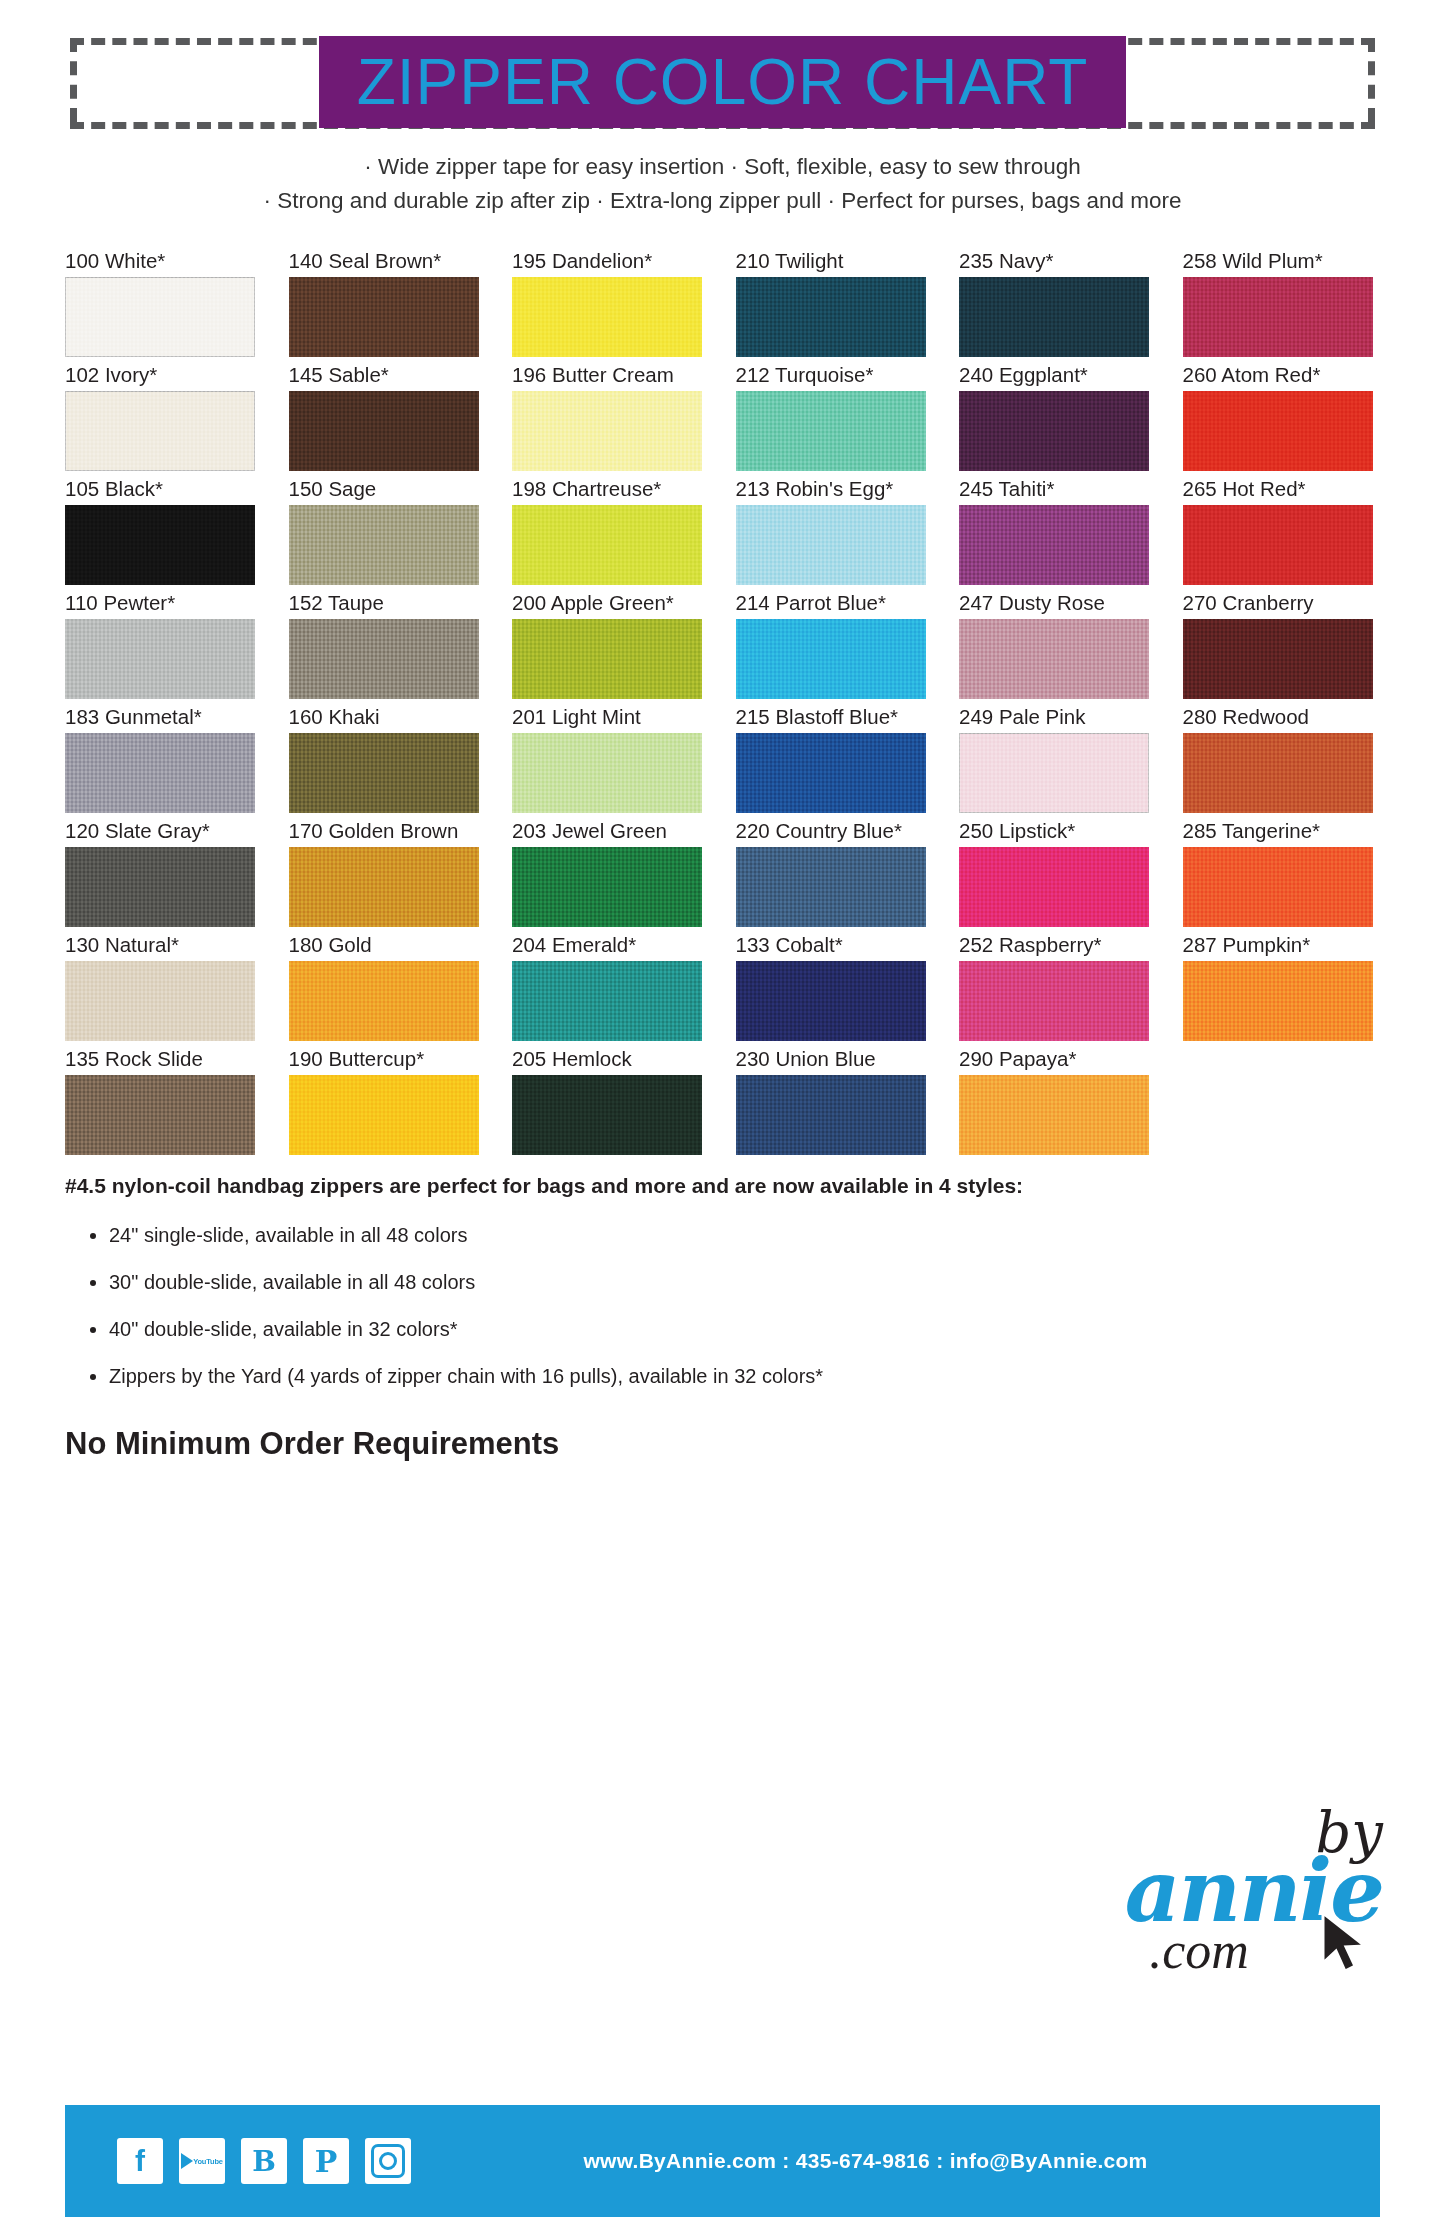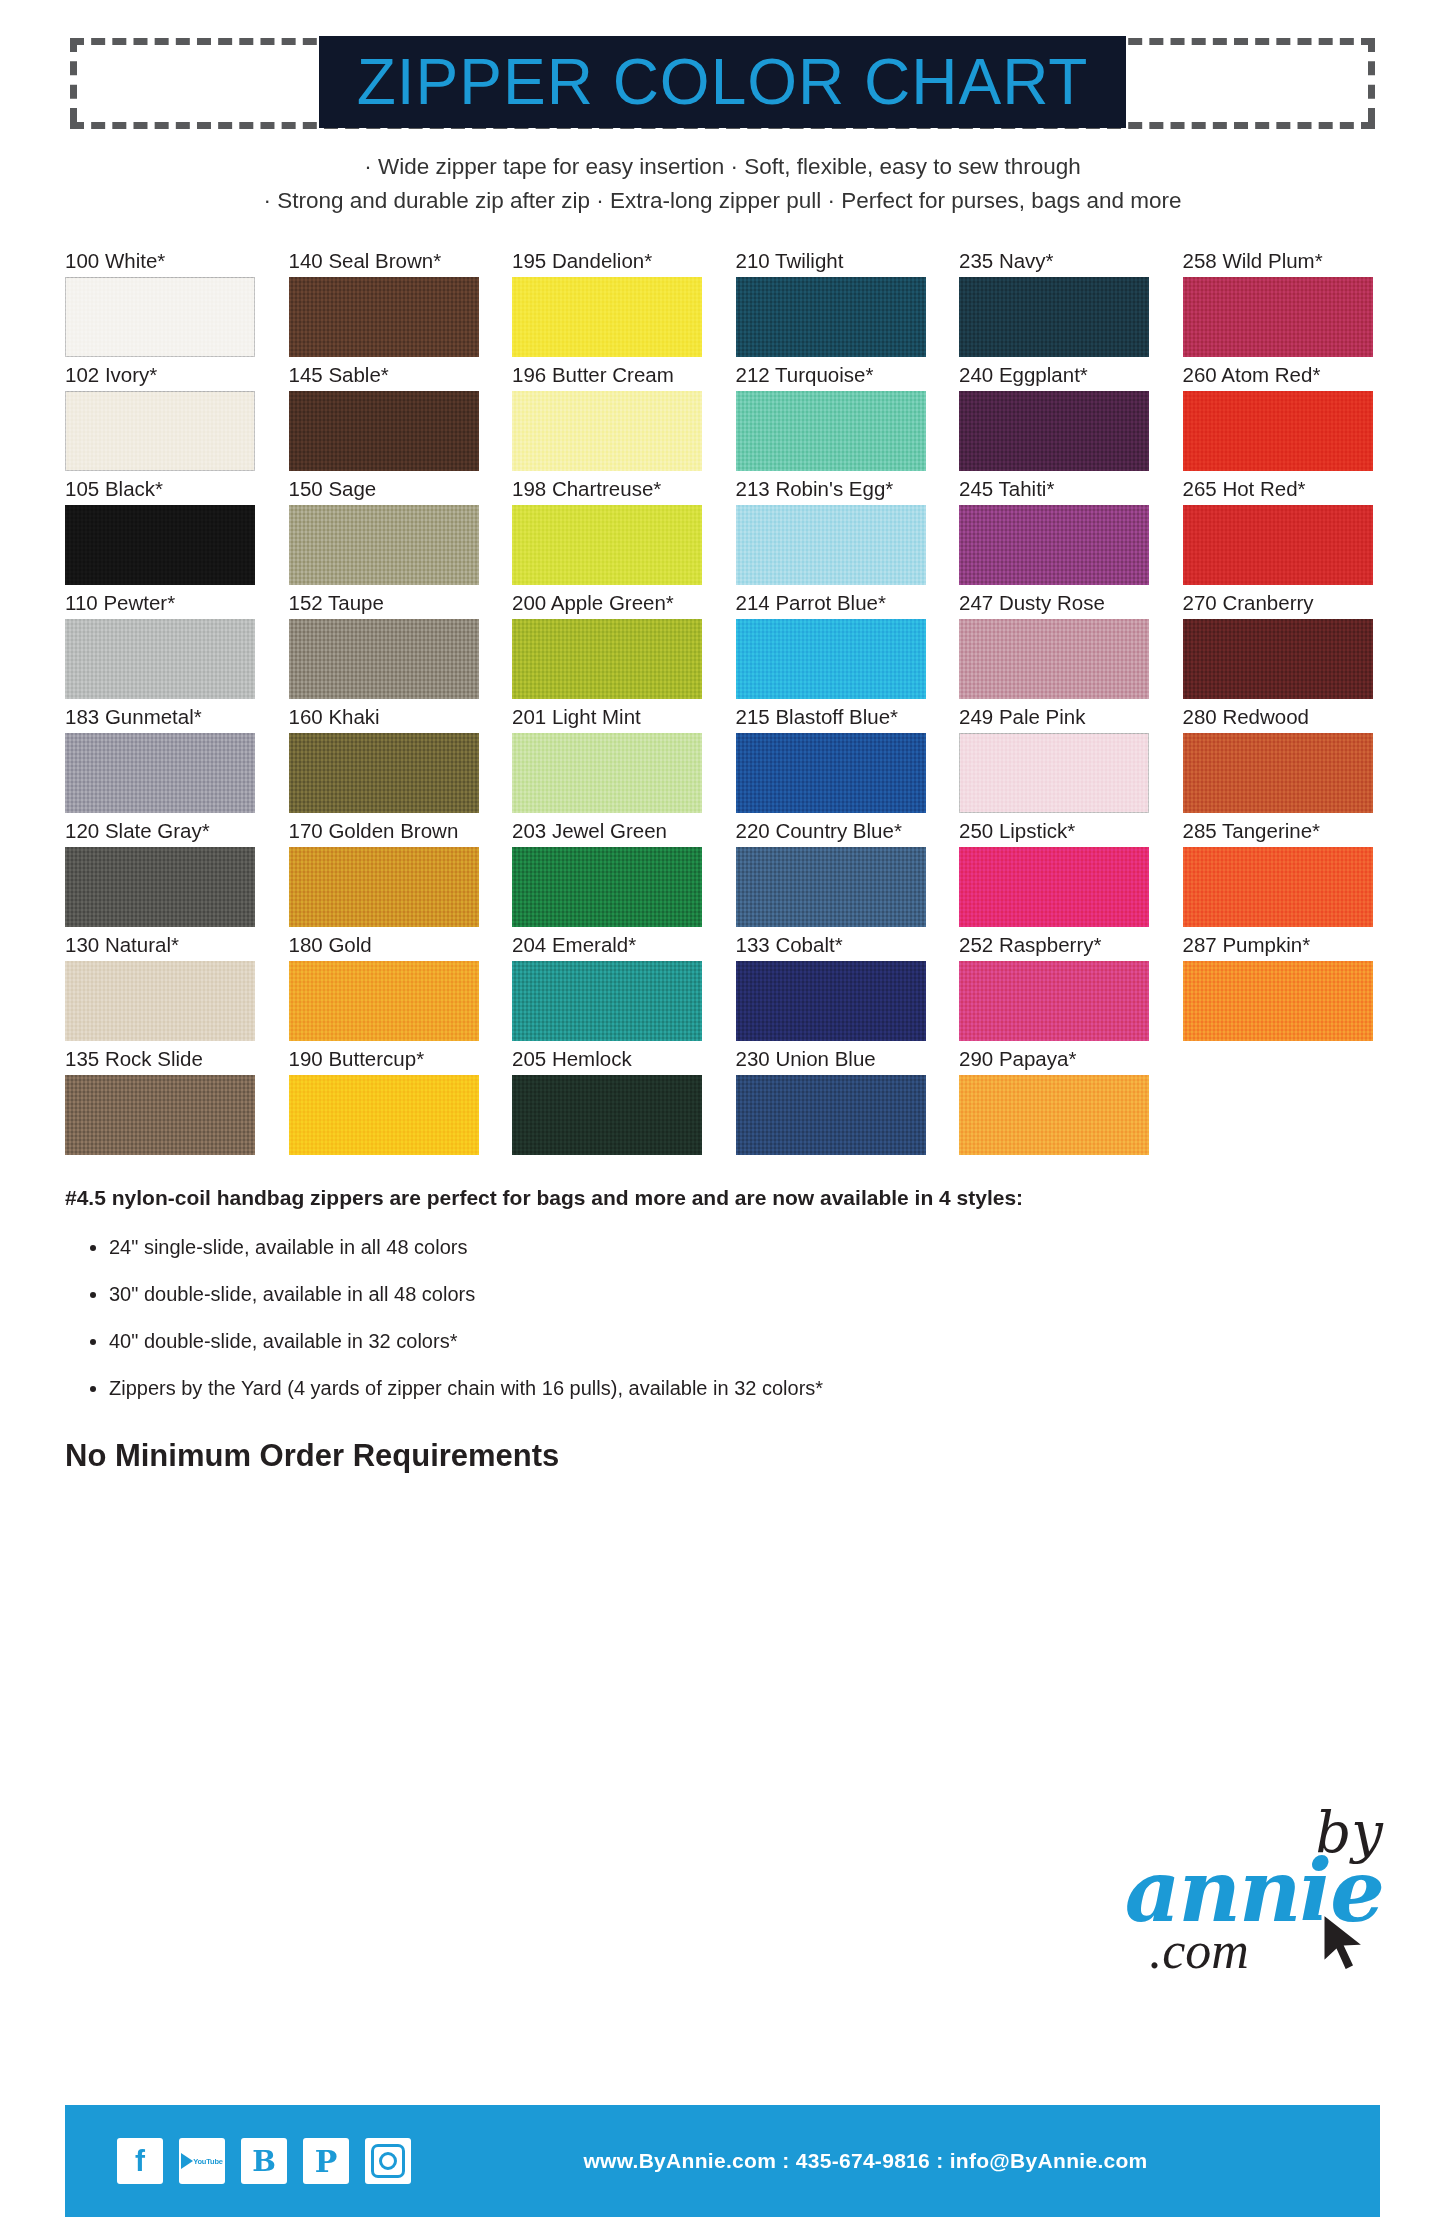--- a/index.html
+++ b/index.html
@@ -50,21 +50,21 @@
   .title-wrap {
     position: absolute;
     left: 0; right: 0;
     top: 0;
     height: 92px;
     display: flex;
     align-items: center;
     justify-content: center;
   }
   .title {
-    background: #0f172a;
+    background: #701a75;
     padding: 0 38px;
     font-size: 64px;
     letter-spacing: 1px;
     color: #1c9ad6;
     font-weight: 400;
     line-height: 92px;
     white-space: nowrap;
   }
 
   .taglines {
@@ -113,21 +113,21 @@
     mix-blend-mode: overlay;
     opacity: 0.85;
   }
   .swatch.bordered {
     outline: 1px solid #bcbcbc;
     outline-offset: -1px;
   }
 
   
   .notes {
-    margin-top: 26px;
+    margin-top: 14px;
   }
   .notes-title {
     font-size: 21px;
     font-weight: bold;
     color: #231f20;
     margin-bottom: 14px;
   }
   .bullets {
     margin: 0;
     padding: 0 0 0 44px;

